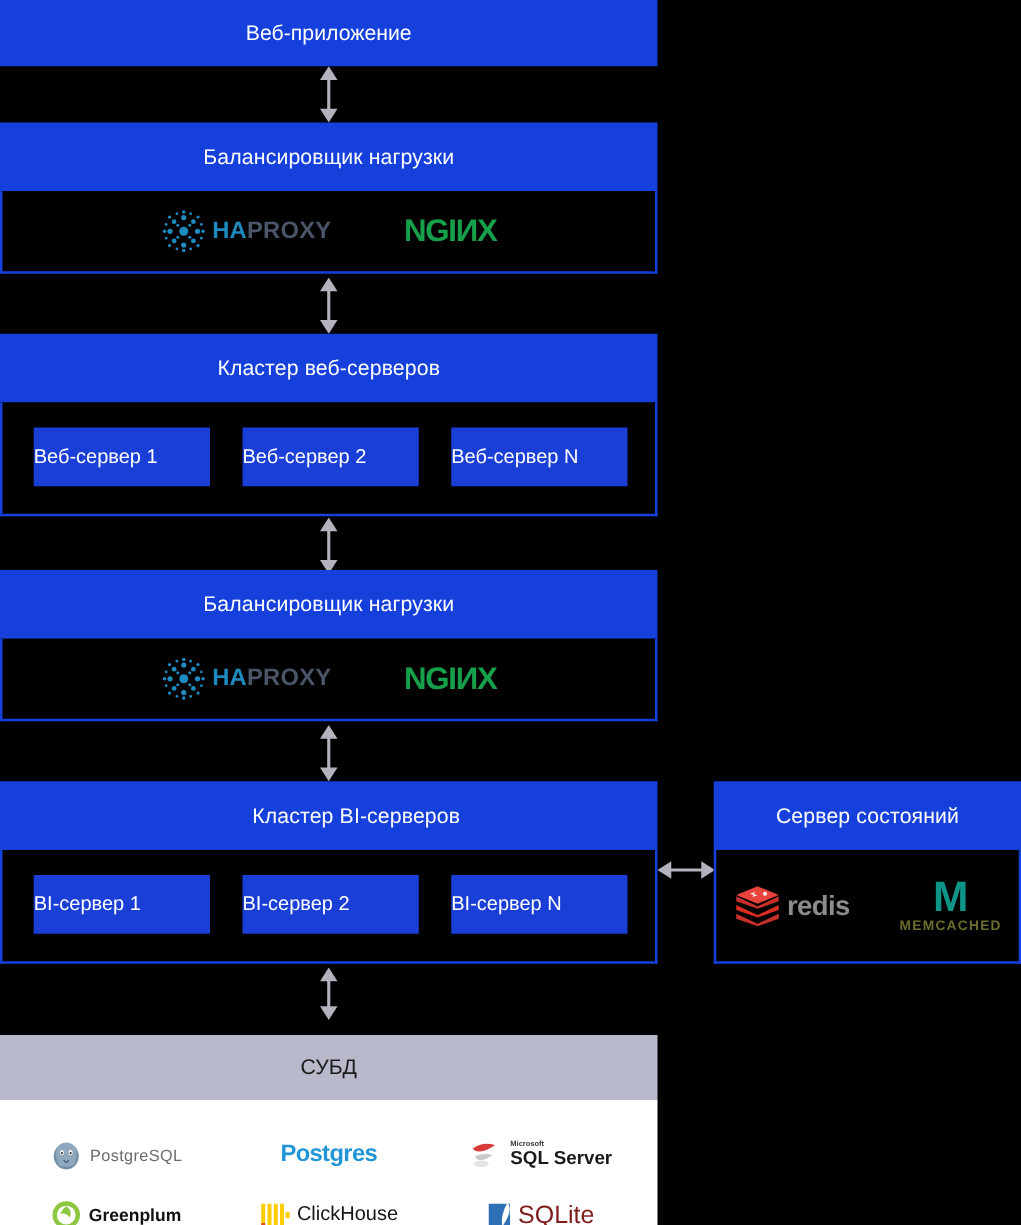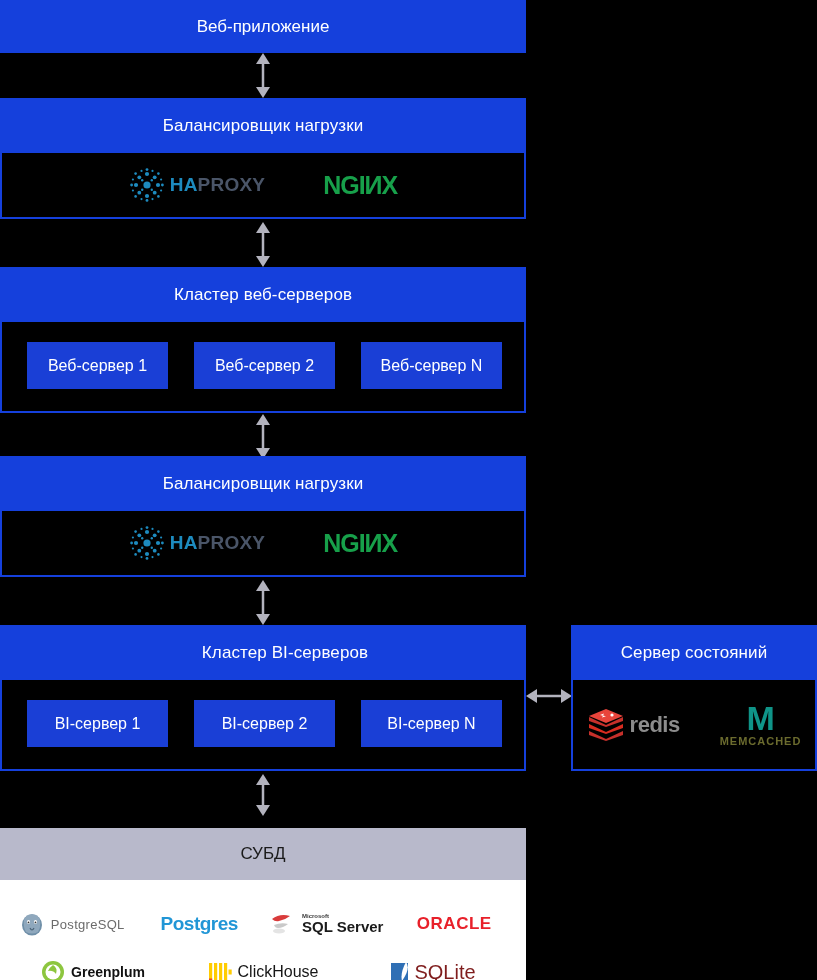--- a/index.html
+++ b/index.html
@@ -26,21 +26,21 @@
   }
   .plain-header{ 
     background:#1540DC;color:#fff;
     display:flex;align-items:center;justify-content:center;
     font-size:17px;box-sizing:border-box;width:100%;height:100%;
   }
 
   
   .chip{
     background:#1A3FD6;color:#fff;
-    display:flex;align-items:center;justify-content:center;
+    display:flex;align-items:center;
     font-size:16px;box-sizing:border-box;
     position:absolute;
   }
 
   
   .arrow-v{position:absolute;width:22px;}
   .arrow-h{position:absolute;height:22px;}
 
   
   .dbms-header{
@@ -321,23 +321,20 @@
             <path d="M2 6 q8-6 18-3 q-5 4-11 5 q-4 1-7-2Z" fill="#D93B3B"></path>
             <path d="M4 12 q7-3 14-1 q-5 4-10 4 q-3 0-4-3Z" fill="#C9C9C9"></path>
             <ellipse cx="9" cy="18" rx="6" ry="2.6" fill="#E4E4E4"></ellipse>
           </svg>
           <span style="display:flex;flex-direction:column;line-height:1;">
             <span class="mssql-micro">Microsoft</span>
             <span class="mssql-txt logo-txt">SQL Server</span>
           </span>
         </div>
 
-        <div class="dbms-cell">
-          <span class="oracle-txt logo-txt">ORACLE</span>
-        </div>
       </div>
 
       <div class="dbms-row">
 
         <div class="dbms-cell">
           <svg width="24" height="24" viewBox="0 0 24 24">
             <circle cx="12" cy="12" r="11" fill="#8DC63F"></circle>
             <circle cx="12" cy="12" r="7.5" fill="#fff"></circle>
             <path d="M12 5 q5 3 3 9 q-3-4-8-3 q2-4 5-6Z" fill="#8DC63F"></path>
           </svg>

